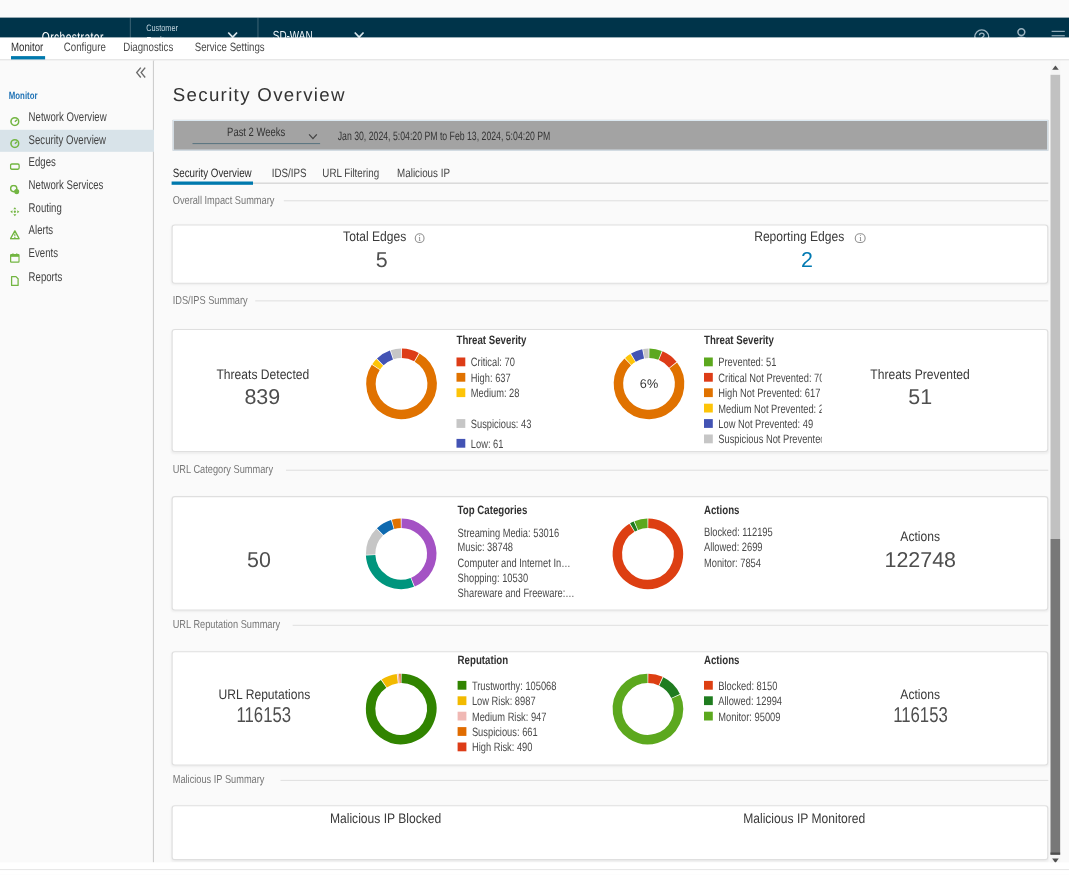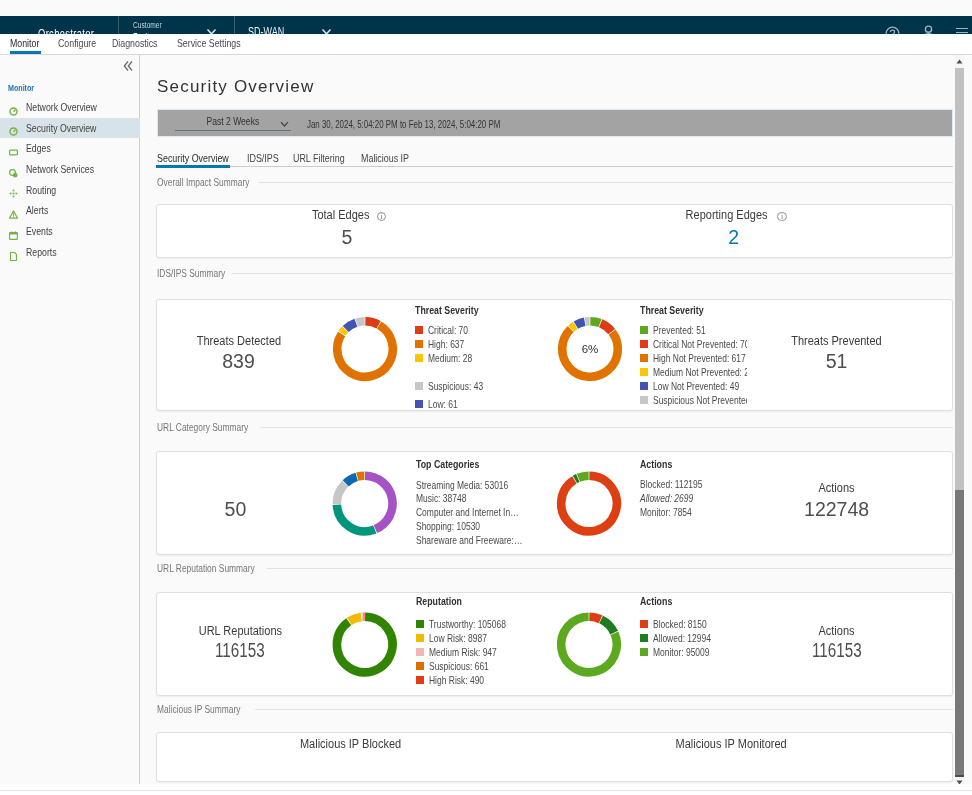--- a/index.html
+++ b/index.html
@@ -174,21 +174,21 @@
     <div class="abs lbl" style="left:686.6px;top:480.5px;width:300px;"><span class="tx2">Actions</span></div>
     <div class="abs num" style="left:686.6px;top:499.5px;width:300px;color:#4e4e4e"><span class="txn" style="transform:scaleX(1.0)">122748</span></div>
     <div class="abs lghead" style="left:415.5px;top:457.5px;">Top Categories</div>
     <div class="abs lgitem" style="left:415.5px;top:478.5px;"><span class="tx">Streaming Media: 53016</span></div>
     <div class="abs lgitem" style="left:415.5px;top:492.4px;"><span class="tx">Music: 38748</span></div>
     <div class="abs lgitem" style="left:415.5px;top:506.3px;"><span class="tx">Computer and Internet In…</span></div>
     <div class="abs lgitem" style="left:415.5px;top:520.2px;"><span class="tx">Shopping: 10530</span></div>
     <div class="abs lgitem" style="left:415.5px;top:534.1px;"><span class="tx">Shareware and Freeware:…</span></div>
     <div class="abs lghead" style="left:640px;top:457.5px;">Actions</div>
     <div class="abs lgitem" style="left:640px;top:478px;"><span class="tx">Blocked: 112195</span></div>
-    <div class="abs lgitem" style="left:640px;top:492.4px;font-style:italic;"><span class="tx">Allowed: 2699</span></div>
+    <div class="abs lgitem" style="left:640px;top:492.4px;"><span class="tx">Allowed: 2699</span></div>
     <div class="abs lgitem" style="left:640px;top:506.3px;"><span class="tx">Monitor: 7854</span></div>
     <div class="abs lbl" style="left:89.9px;top:623.5px;width:300px;"><span class="tx2">URL Reputations</span></div>
     <div class="abs num" style="left:89.9px;top:641px;width:300px;color:#4e4e4e"><span class="txn" style="transform:scaleX(0.78)">116153</span></div>
     <div class="abs lbl" style="left:686.6px;top:623.5px;width:300px;"><span class="tx2">Actions</span></div>
     <div class="abs num" style="left:686.6px;top:641px;width:300px;color:#4e4e4e"><span class="txn" style="transform:scaleX(0.78)">116153</span></div>
     <div class="abs lghead" style="left:415.5px;top:594.5px;">Reputation</div>
     <div class="abs lgitem" style="left:415.5px;top:618.0px;text-align:center;"><span class="sq" style="background:#318400"></span><span class="tx">Trustworthy: 105068</span></div>
     <div class="abs lgitem" style="left:415.5px;top:631.9px;"><span class="sq" style="background:#f2ba00"></span><span class="tx">Low Risk: 8987</span></div>
     <div class="abs lgitem" style="left:415.5px;top:645.8px;"><span class="sq" style="background:#f0b8b4"></span><span class="tx">Medium Risk: 947</span></div>
     <div class="abs lgitem" style="left:415.5px;top:659.7px;"><span class="sq" style="background:#e06c00"></span><span class="tx">Suspicious: 661</span></div>

